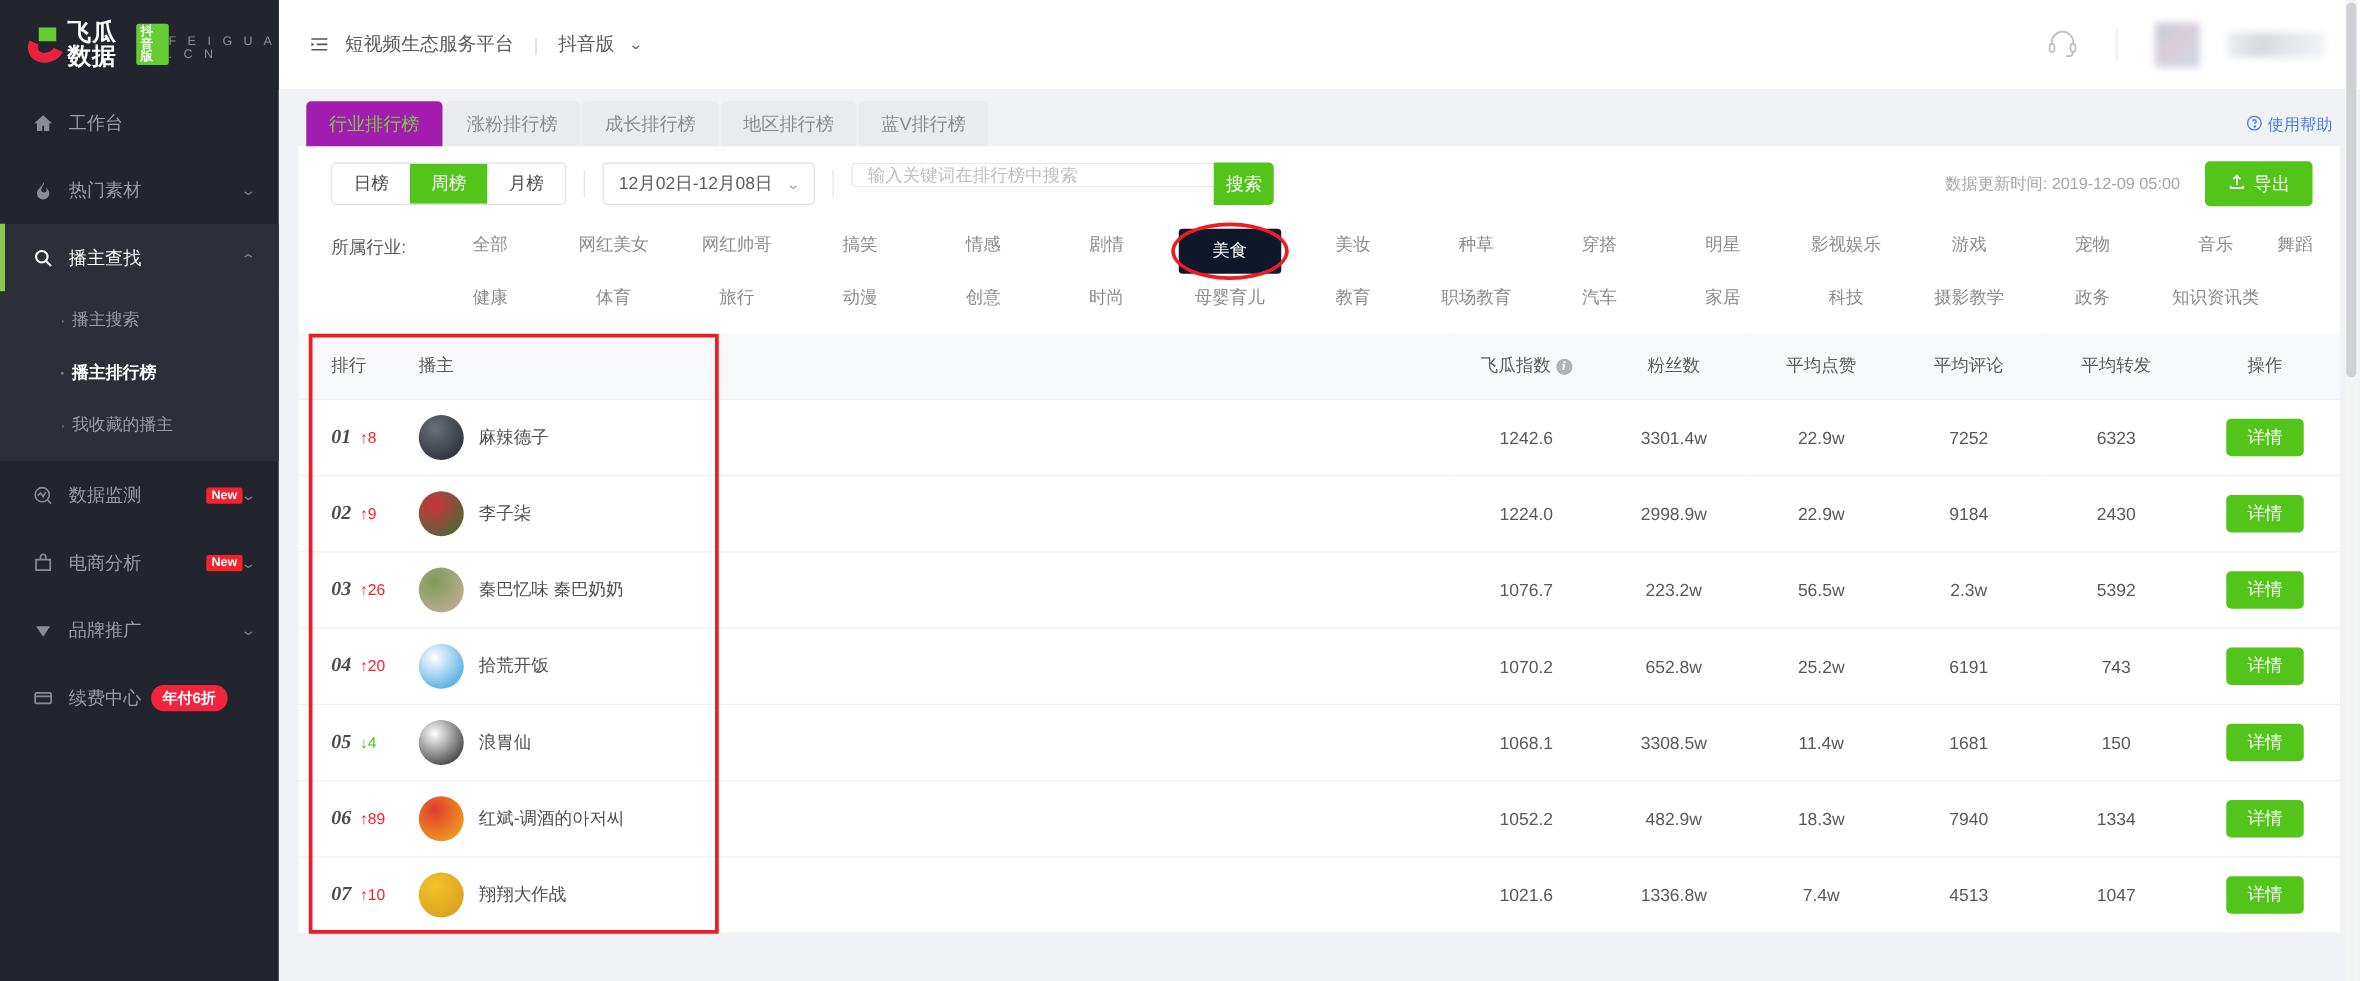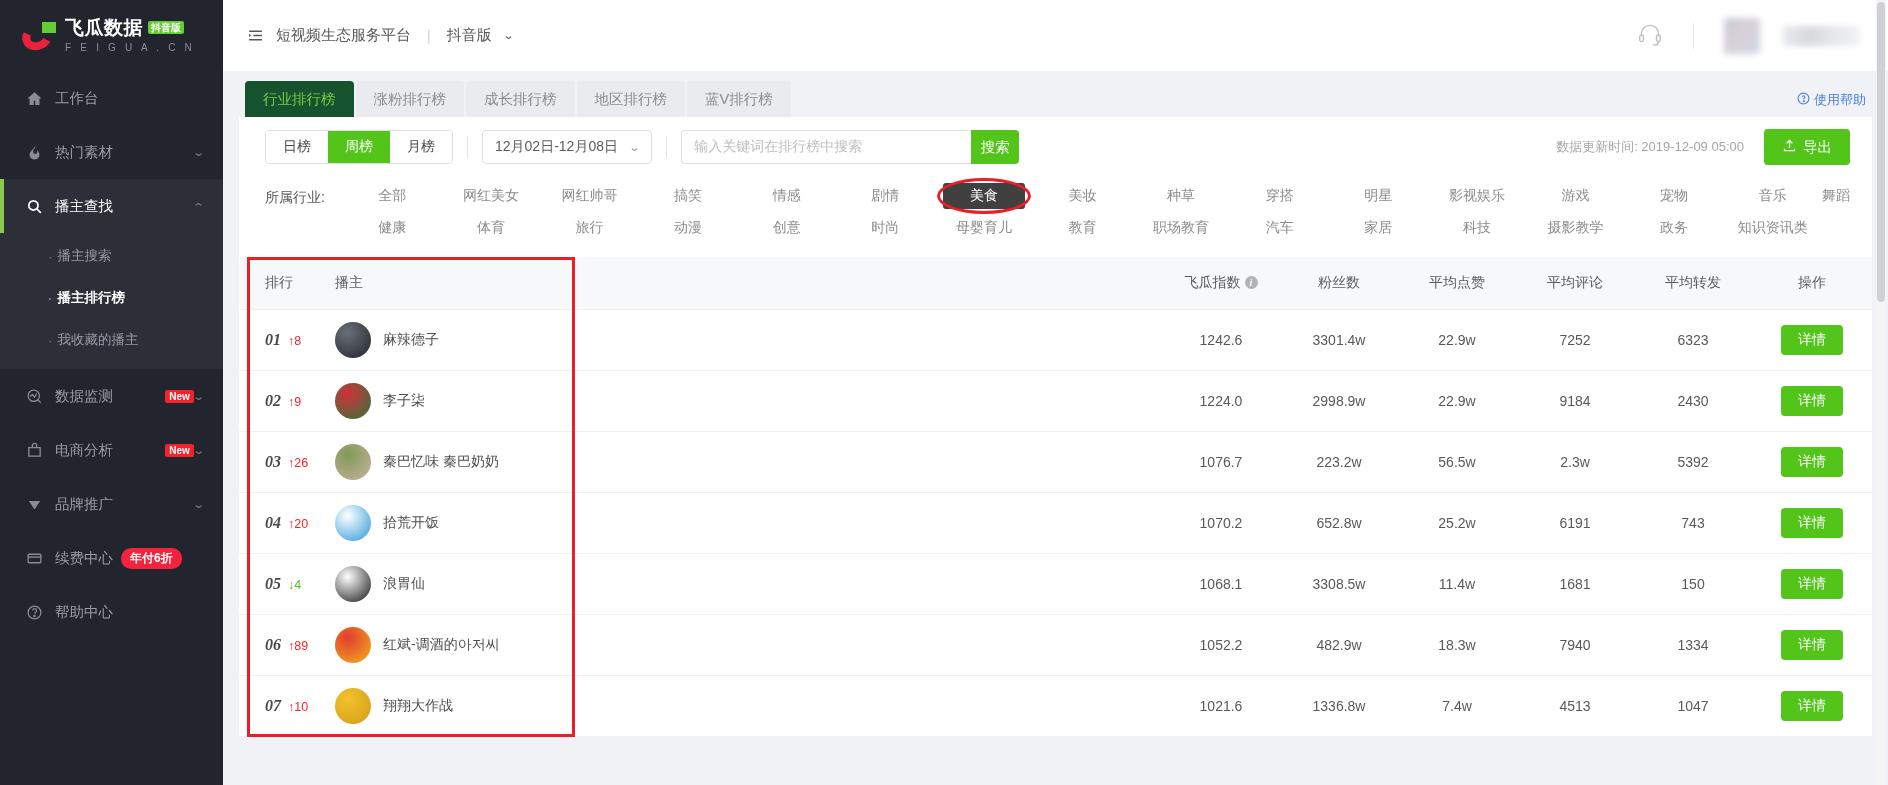--- a/index.html
+++ b/index.html
@@ -33,21 +33,21 @@
     border-radius: 50%;
     border: 8px solid #e8223c;
     border-top-color: transparent;
     border-right-color: transparent;
     transform: rotate(-20deg);
   }
   .logo-mark .flag {
     position: absolute; right: 0; top: 3px;
     width: 14px; height: 11px; background: #66cc33;
   }
-  .brand-text { display: flex; flex-direction: column; line-height: 1; }
+  .brand-text { display: flex; flex-direction: row; line-height: 1; align-items: center; }
   .brand-row1 { display: flex; align-items: center; gap: 5px; }
   .brand-cn {
     color: #fff; font-size: 19px; font-weight: bold; letter-spacing: .5px;
   }
   .brand-badge {
     background: #66cc33; color: #fff; font-size: 10px;
     padding: 1.5px 3px; border-radius: 2px; font-weight: bold;
   }
   .brand-sub {
     color: #8b8d96; font-size: 10px; letter-spacing: 3.2px; margin-top: 6px;
@@ -122,21 +122,21 @@
   .tabs-row {
     display: flex; align-items: flex-end; height: 46px; position: relative;
     padding-left: 6px;
   }
   .tab {
     height: 36px; min-width: 96px; padding: 0 18px;
     display: flex; align-items: center; justify-content: center;
     background: #e9ebef; color: #8c8c8c; font-size: 14.5px;
     border-radius: 4px 4px 0 0; margin-right: 2px; cursor: pointer;
   }
-  .tab.active { background: #14532d; color: #7ac943; }
+  .tab.active { background: #a21caf; color: #7ac943; }
   .help-link {
     position: absolute; right: 6px; bottom: 8px;
     color: #4a7fe0; font-size: 13px; cursor: pointer;
     display: flex; align-items: center; gap: 4px;
   }
 
   .panel { background: #fff; padding: 0 0 0 0; }
 
   .filter-row {
     display: flex; align-items: center; height: 60px; padding: 0 22px 0 26px;
@@ -150,23 +150,23 @@
   .filter-div { width: 1px; height: 22px; background: #e4e4e4; margin: 0 14px; }
   .date-picker {
     height: 34px; border: 1px solid #dcdfe6; border-radius: 4px;
     display: flex; align-items: center; gap: 12px;
     padding: 0 12px; color: #5c5c5c; font-size: 14px; cursor: pointer;
     min-width: 158px;
   }
   .date-picker .chev { color: #9b9b9b; font-size: 11px; transform: scaleX(1.3); }
   .search-wrap { display: flex; height: 34px; }
   .search-input {
-    width: 290px; height: 34px; border: 1px solid #dcdfe6; border-right: none;
+    width: 290px; height: 20px; border: 1px solid #dcdfe6; border-right: none;
     border-radius: 4px 0 0 4px; padding: 0 12px; font-size: 14px;
-    color: #333; outline: none; font-family: Liberation Mono, monospace;
+    color: #333; outline: none; font-family: Liberation Sans, sans-serif;
   }
   .search-input::placeholder { color: #bfbfbf; }
   .search-btn {
     width: 48px; background: #52c41a; color: #fff; border: none;
     border-radius: 0 4px 4px 0; font-size: 14.5px; cursor: pointer;
     font-family: "Liberation Sans", sans-serif;
   }
   .filter-spacer { flex: 1; }
   .update-time { color: #a6a6a6; font-size: 13px; margin-right: 20px; }
   .export-btn {
@@ -181,22 +181,22 @@
   .cat-grid {
     flex: 1; display: grid;
     grid-template-columns: repeat(15, 1fr);
     row-gap: 2px;
   }
   .cat-item {
     height: 30px; display: flex; align-items: center; justify-content: center;
     color: #8c8c8c; font-size: 14px; cursor: pointer; position: relative;
   }
   .cat-item.selected {
-    background: #404040; color: #fff; border-radius: 3px;
-    margin: 2px 8px; height: 26px;
+    background: #0f172a; color: #fff; border-radius: 3px;
+    margin: 2px 8px; height: 36px;
   }
   .cat-item .circle-hl {
     position: absolute; left: -6px; top: -5px; right: -6px; bottom: -5px;
     border: 3px solid #ee1c25; border-radius: 50%;
     pointer-events: none;
   }
 
   
   .table-wrap { position: relative; }
   table { width: 100%; border-collapse: collapse; }
@@ -363,30 +363,20 @@
           <svg width="17" height="17" viewBox="0 0 24 24" fill="none" stroke="currentColor" stroke-width="1.9">
               <rect x="3" y="6" width="18" height="12" rx="1.5"></rect>
               <path d="M3 10h18"></path>
             </svg>
         </span>
         <span class="ni-label" style="flex:none">续费中心</span>
         <span class="tag-promo">年付6折</span>
       </div>
 
 
-      <div class="nav-item">
-        <span class="ni-icon">
-          <svg width="17" height="17" viewBox="0 0 24 24" fill="none" stroke="currentColor" stroke-width="1.8">
-              <circle cx="12" cy="12" r="9"></circle>
-              <path d="M9.4 9.2a2.7 2.7 0 1 1 3.3 2.8v1.6"></path>
-              <circle cx="12" cy="17" r=".9" fill="currentColor"></circle>
-            </svg>
-        </span>
-        <span class="ni-label">帮助中心</span>
-      </div>
     </nav>
   </aside>
 
   <div class="main">
 
     <header class="topbar">
       <span class="collapse-icon">
         <svg width="17" height="17" viewBox="0 0 24 24" fill="none" stroke="currentColor" stroke-width="1.8">
             <path d="M3 6h18M9 12h12M3 18h18"></path>
             <path d="M3 9.5 6 12l-3 2.5z" fill="currentColor" stroke="none"></path>

